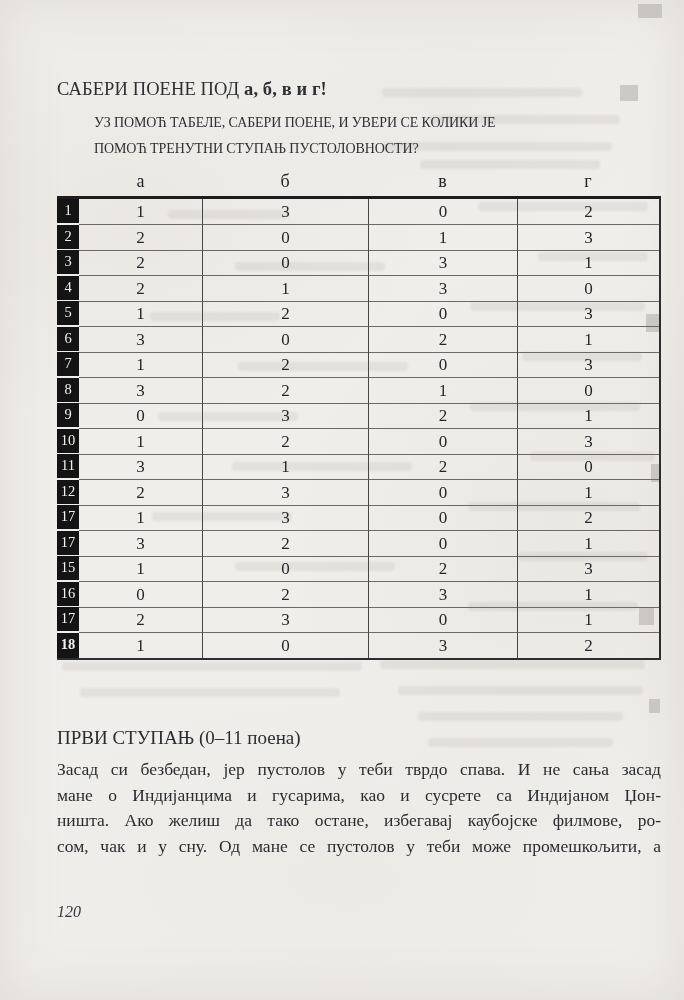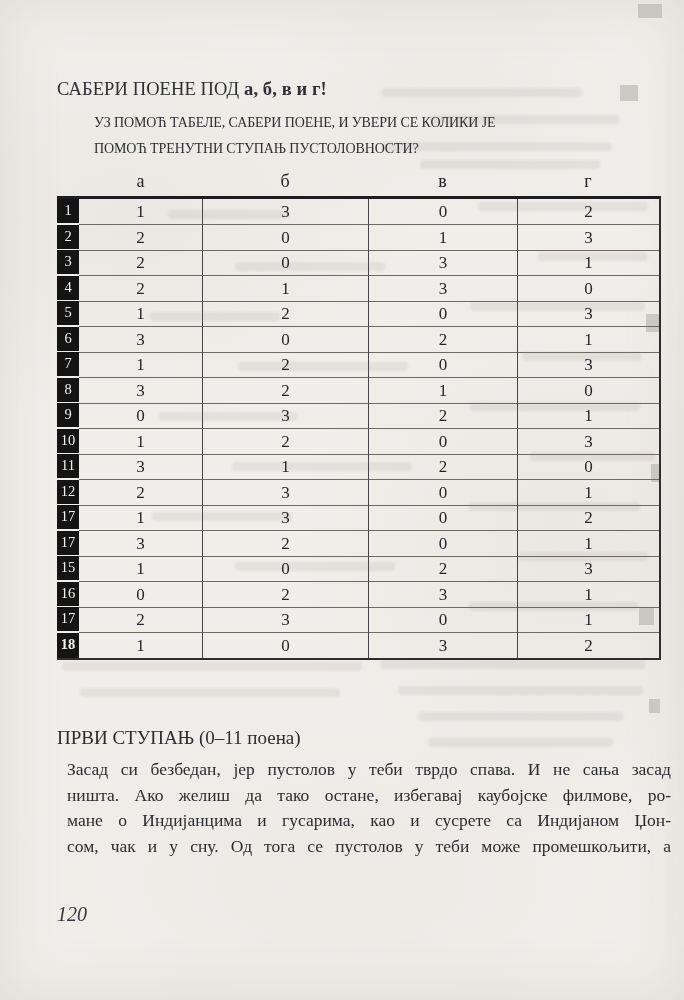--- a/index.html
+++ b/index.html
@@ -75,29 +75,29 @@
     background:transparent;
   }
   .trow .val + .val { border-left:1px solid #45454a; }
   .trow:last-child .val { border-bottom:none; }
 
   .result-heading {
     position:absolute; left:57px; top:727px;
     font-size:19px; white-space:nowrap; color:#2b2c32;
   }
   .result-paragraph {
-    position:absolute; left:67px; top:757px; width:604px;
+    position:absolute; left:57px; top:757px; width:604px;
     font-size:17.5px; line-height:25.5px; color:#2b2c32;
   }
   .pline { white-space:nowrap; text-align:justify; text-align-last:justify; }
   .pline.last { text-align-last:left; }
 
   .page-number {
     position:absolute; left:57px; top:903px;
-    font-size:20px; font-style:italic; color:#34353f;
+    font-size:16px; font-style:italic; color:#34353f;
   }
 </style>
 </head>
 <body>
 
 <div class="page">
 
   <div class="artifacts">
     <div class="bleed-square" style="left:638px;top:4px;width:24px;height:14px;"></div>
     <div class="bleed-square" style="left:620px;top:85px;width:18px;height:16px;"></div>
@@ -280,21 +280,21 @@
           <div class="val">0</div>
           <div class="val">3</div>
           <div class="val">2</div>
         </div>
       </div>
 
     <div class="result-heading">ПРВИ СТУПАЊ (0–11 поена)</div>
 
     <div class="result-paragraph">
         <div class="pline">Засад си безбедан, јер пустолов у теби тврдо спава. И не сања засад</div>
+        <div class="pline">мане о Индијанцима и гусарима, као и сусрете са Индијаном Џон-</div>
         <div class="pline">ништа. Ако желиш да тако остане, избегавај каубојске филмове, ро-</div>
-        <div class="pline">мане о Индијанцима и гусарима, као и сусрете са Индијаном Џон-</div>
-        <div class="pline">сом, чак и у сну. Од тога се пустолов у теби може промешкољити, а</div>
+        <div class="pline">сом, чак и у сну. Од мане се пустолов у теби може промешкољити, а</div>
       </div>
 
     <div class="page-number">120</div>
 
   </div>
 </div>
 
 </body></html>

